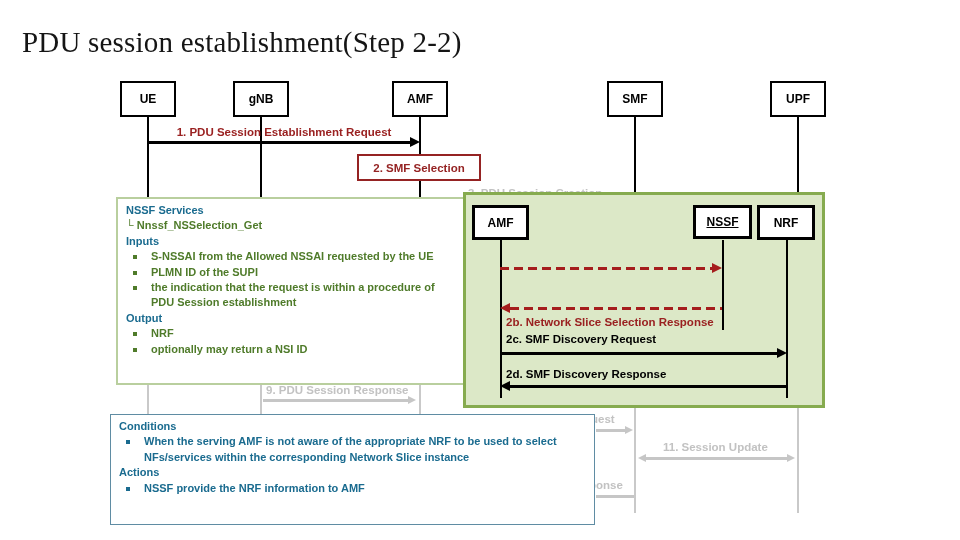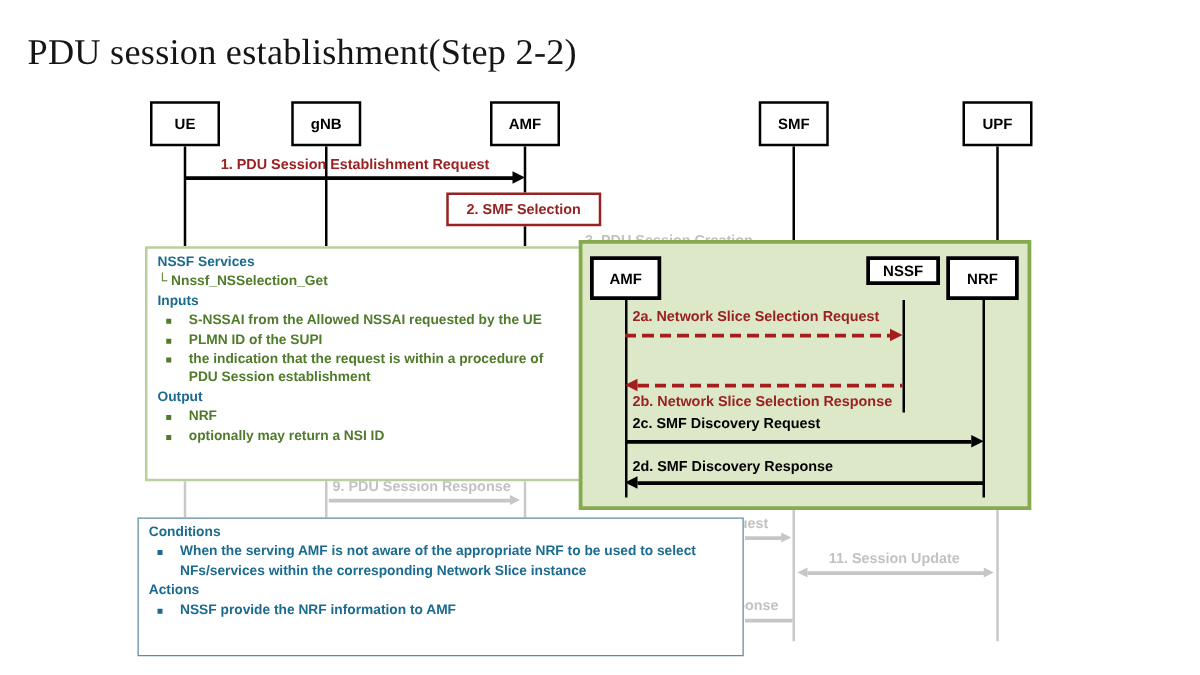--- a/index.html
+++ b/index.html
@@ -116,32 +116,31 @@
     <div class="bul green">
       <span class="bullet"></span>
       <span class="t">optionally may return a NSI ID</span>
       </div>
   </div>
 
   <div class="abs inset" style="left:463px;top:192px;width:362px;height:216px;">
     <div class="abs actor" style="left:6px;top:10px;width:57px;height:35px;">
       <span>AMF</span>
       </div>
-    <div class="abs actor" style="left:227px;top:10px;width:59px;height:23px;">
+    <div class="abs actor" style="left:227px;top:10px;width:59px;height:34px;text-decoration:underline;">
       <span>NSSF</span>
       </div>
     <div class="abs actor" style="left:291px;top:10px;width:58px;height:35px;">
       <span>NRF</span>
       </div>
 
     <div class="abs lifeline" style="left:34px;top:45px;height:158px;"></div>
     <div class="abs lifeline" style="left:256px;top:45px;height:90px;"></div>
     <div class="abs lifeline" style="left:320px;top:45px;height:158px;"></div>
 
-    <div class="abs msg red" style="left:40px;top:53px;">2a. Network Slice Selection Request</div>
     <div class="abs dash-red" style="left:34px;top:72px;width:212px;"></div>
     <div class="abs ah-r red" style="left:246px;top:68px;"></div>
 
     <div class="abs msg red" style="left:40px;top:93px;margin-top:28px;">2b. Network Slice Selection Response</div>
     <div class="abs dash-red" style="left:44px;top:112px;width:212px;"></div>
     <div class="abs ah-l red" style="left:34px;top:108px;"></div>
 
     <div class="abs msg black" style="left:40px;top:138px;">2c. SMF Discovery Request</div>
     <div class="abs hline" style="left:34px;top:157px;width:277px;"></div>
     <div class="abs ah-r" style="left:311px;top:153px;"></div>

